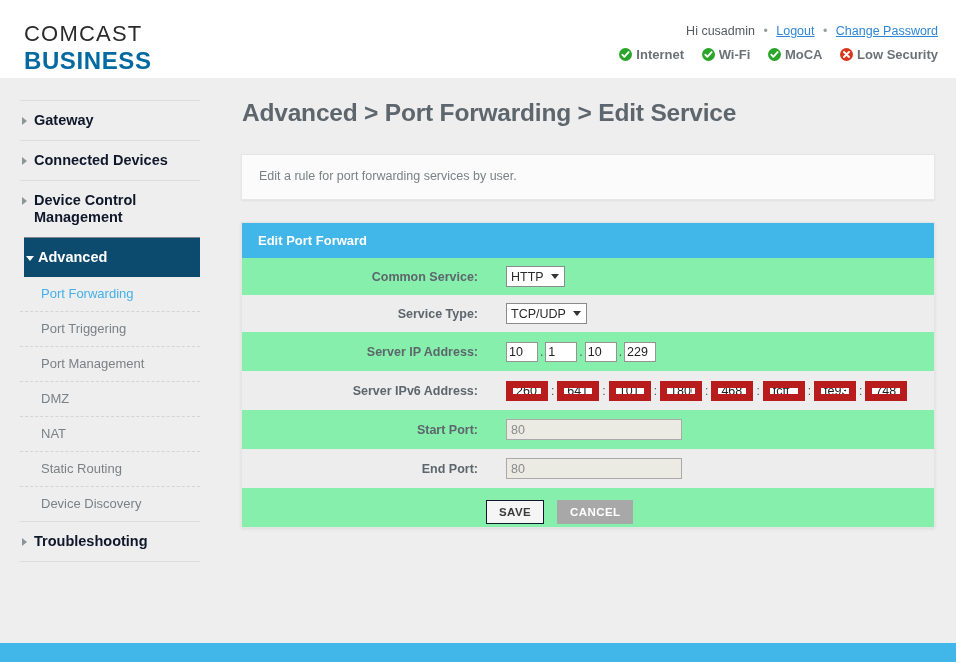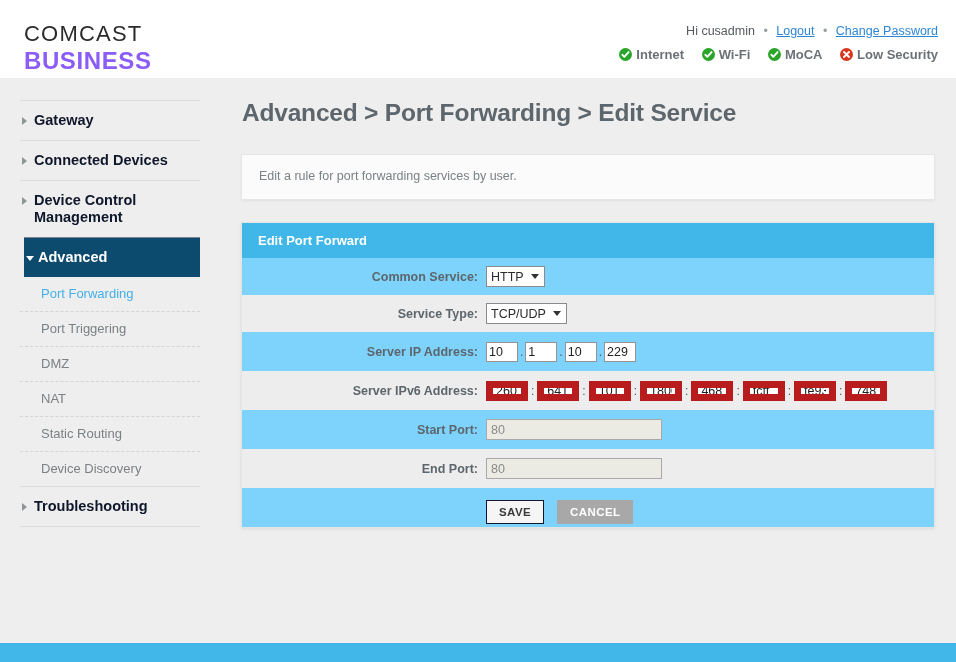--- a/index.html
+++ b/index.html
@@ -17,21 +17,21 @@
     width: 956px; height: 78px;
     background: #ffffff;
   }
   .logo { position: absolute; left: 24px; top: 22px; }
   .logo-top {
     font-size: 22px; letter-spacing: 1.2px; color: #2b2b2b;
     font-weight: 400; line-height: 24px;
     font-family: "Liberation Sans", sans-serif;
   }
   .logo-bottom {
-    font-size: 24px; letter-spacing: 0.6px; color: #8b5cf6;
+    font-size: 24px; letter-spacing: 0.6px; color: #0369a1;
     font-weight: 700; line-height: 26px; margin-top: 2px;
   }
 
   .acct-line {
     position: absolute; right: 18px; top: 24px;
     font-size: 12.5px; color: #555a5e; white-space: nowrap;
   }
   .acct-line .sep { color: #9aa0a4; margin: 0 5px; }
   .acct-link {
     color: #2f86d4; text-decoration: underline; cursor: pointer;
@@ -113,42 +113,42 @@
     box-shadow: 0 1px 2px rgba(0,0,0,0.06);
   }
   .desc-text {
     position: absolute; left: 17px; top: 14px;
     font-size: 12.5px; color: #7b8185;
   }
 
   .panel {
     position: absolute; left: 10px; top: 144px;
     width: 694px; height: 306px;
-    background: #7dd3fc;
+    background: #86efac;
     border: 1px solid #e4e4e4;
     box-shadow: 0 1px 3px rgba(0,0,0,0.08);
   }
   .panel-head {
     height: 35px; background: #41b6e8;
     color: #ffffff; font-size: 13px; font-weight: bold;
     line-height: 35px; padding-left: 16px;
   }
 
   .frow {
     position: relative;
     height: 37px;
     display: flex; align-items: center;
   }
   .frow.alt { background: #ededed; }
   .frow.tall { height: 39px; }
   .flabel {
     width: 244px; text-align: right; padding-right: 8px;
     font-size: 12.5px; font-weight: bold; color: #5d666c;
   }
-  .fctl { flex: 1; display: flex; align-items: center; }
+  .fctl { flex: 1; display: flex; align-items: center; margin-left: 20px; }
 
   select.sel {
     font-family: "Liberation Sans", sans-serif;
     font-size: 12.5px; color: #2b2b2b;
     padding: 1px 2px 1px 4px;
     border: 1px solid #888c8f;
     background: #ffffff;
     height: 21px;
     -webkit-appearance: none; appearance: none;
   }
@@ -288,20 +288,23 @@
       <span>Advanced</span>
     </div>
 
     <div class="nav-sub first current">
       <span>Port Forwarding</span>
     </div>
     <div class="nav-sub">
       <span>Port Triggering</span>
     </div>
     <div class="nav-sub">
+      <span>Port Management</span>
+    </div>
+    <div class="nav-sub">
       <span>DMZ</span>
     </div>
     <div class="nav-sub">
       <span>NAT</span>
     </div>
     <div class="nav-sub">
       <span>Static Routing</span>
     </div>
     <div class="nav-sub">
       <span>Device Discovery</span>

